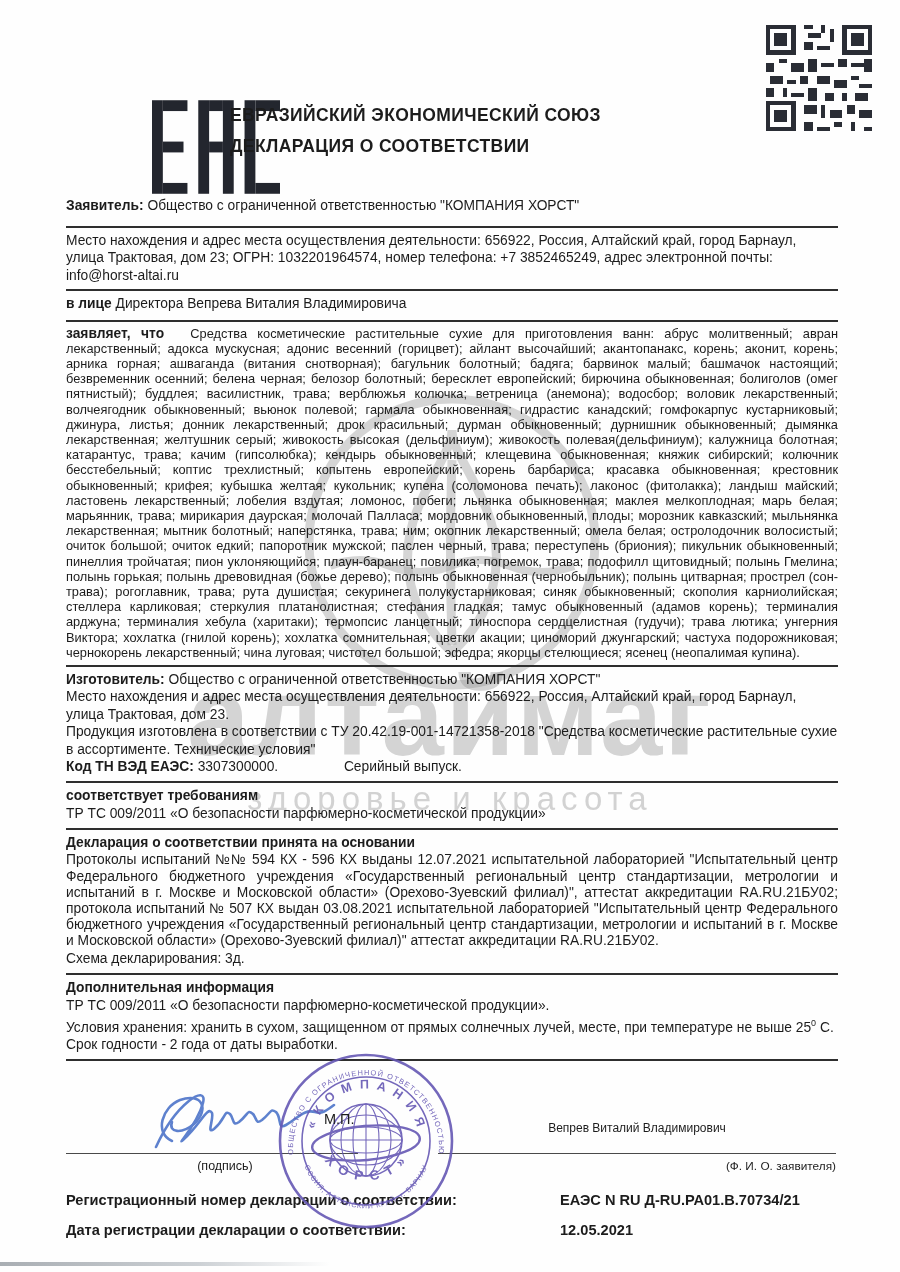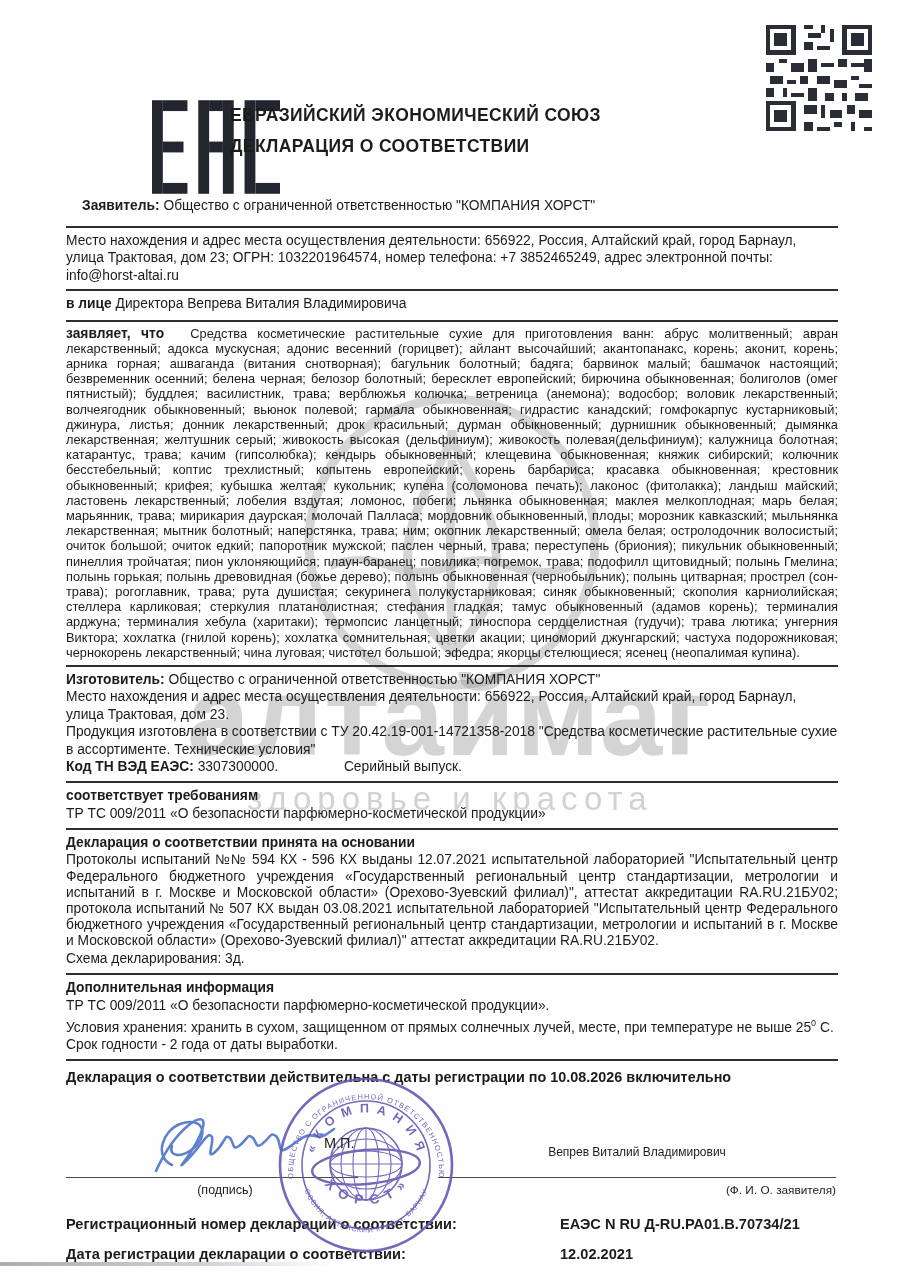--- a/index.html
+++ b/index.html
@@ -16,21 +16,21 @@
   .eac{position:absolute;left:152px;top:100px;z-index:1;}
   .titles{position:absolute;left:230px;top:100px;width:530px;text-align:left;z-index:1;}
   .titles .t{font-size:17.5px;font-weight:bold;letter-spacing:.4px;line-height:31px;}
   .qr{position:absolute;left:766px;top:24px;z-index:1;}
   
   .content{position:absolute;left:66px;top:194px;width:772px;z-index:1;}
   .rule{border:0;border-top:2px solid #2e2e2e;margin:0;}
   p{margin:0;}
   .row{font-size:13.8px;line-height:17.5px;}
   .b{font-weight:bold;}
-  .applicant-line{padding:3px 0 11px 0;margin-left:16px;}
+  .applicant-line{padding:3px 0 11px 0;}
   .address{padding:4px 0 5px 0;}
   .inperson{padding:4px 0 7px 0;}
   .declares{font-size:12.8px;line-height:15.2px;padding:4px 0 5px 0;text-align:justify;}
   .declares .lbl{font-weight:bold;font-size:13.8px;margin-right:16px;}
   .manuf{padding:4px 0 5px 0;}
   .manuf .gap{display:inline-block;width:58px;}
   .sect{padding:4px 0 6px 0;}
   .sect-h{font-weight:bold;font-size:13.8px;line-height:18px;}
   .basis-p{font-size:13.8px;line-height:16.2px;text-align:justify;}
   .validity{padding:8px 0 0 0;font-size:14.4px;font-weight:bold;}
@@ -194,25 +194,20 @@
     <div class="sect">
       <p class="sect-h">Дополнительная информация</p>
       <p class="row">ТР ТС 009/2011 «О безопасности парфюмерно-косметической продукции».</p>
       <p class="row">
         <span>Условия хранения: хранить в сухом, защищенном от прямых солнечных лучей, месте, при температуре не выше 25</span><sup>0</sup><span> С.</span>
       </p>
       <p class="row">Срок годности - 2 года от даты выработки.</p>
     </div>
     <hr class="rule">
 
-    <p class="validity">
-      <span>Декларация о соответствии действительна с даты регистрации по</span>
-      <span>10.08.2026</span>
-      <span>включительно</span>
-    </p>
 
     <div class="sigarea">
 
       <svg class="sigink" width="190" height="80" viewBox="0 0 190 80">
         <g fill="none" stroke="#4d74c9" stroke-width="2.6" stroke-linecap="round" opacity="0.9">
           <path d="M6 66 C26 22 58 2 53 22 C47 44 24 68 34 58 C50 44 58 24 62 32 C64 38 56 54 64 48 C76 38 74 28 80 33 C84 37 82 46 89 41 C99 33 97 28 103 33 C107 37 105 44 112 39 C122 31 120 27 126 31 C132 37 127 49 136 44 C148 37 154 28 165 31 C172 33 176 30 184 24"></path>
           <path d="M22 60 C4 52 12 26 30 19 C52 11 60 28 44 43 C32 53 18 52 22 41"></path>
         </g>
       </svg>
 
@@ -257,20 +252,20 @@
       <div class="fio-cap">(Ф. И. О. заявителя)</div>
     </div>
 
     <div class="reg">
       <div class="regrow">
         <span class="lab">Регистрационный номер декларации о соответствии:</span>
         <span>ЕАЭС N RU Д-RU.РА01.В.70734/21</span>
       </div>
       <div class="regrow">
         <span class="lab">Дата регистрации декларации о соответствии:</span>
-        <span>12.02.2021</span>
+        <span>12.05.2021</span>
       </div>
     </div>
 
   </div>
 
   <div class="scan-edge"></div>
 </div>
 
 </body></html>

